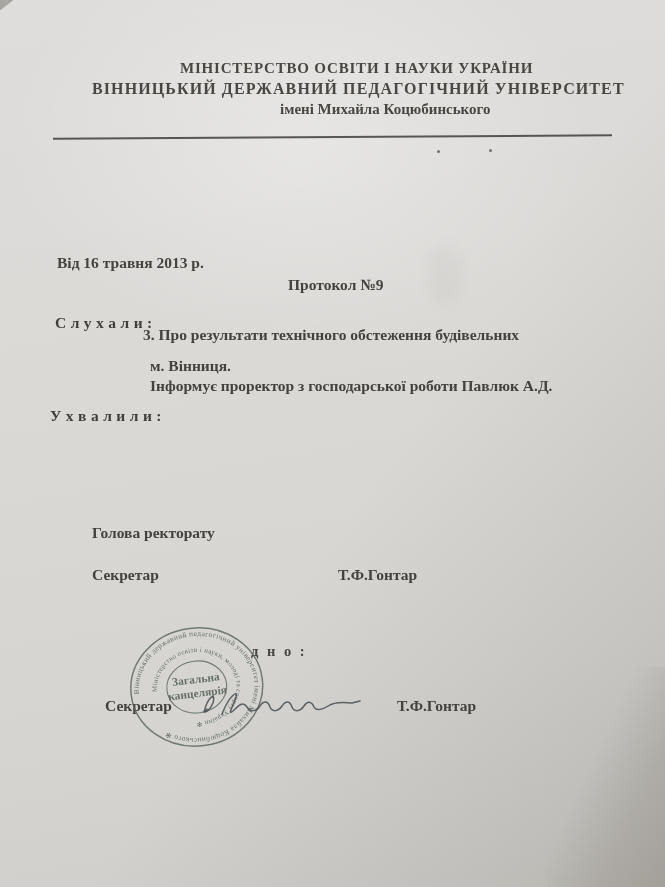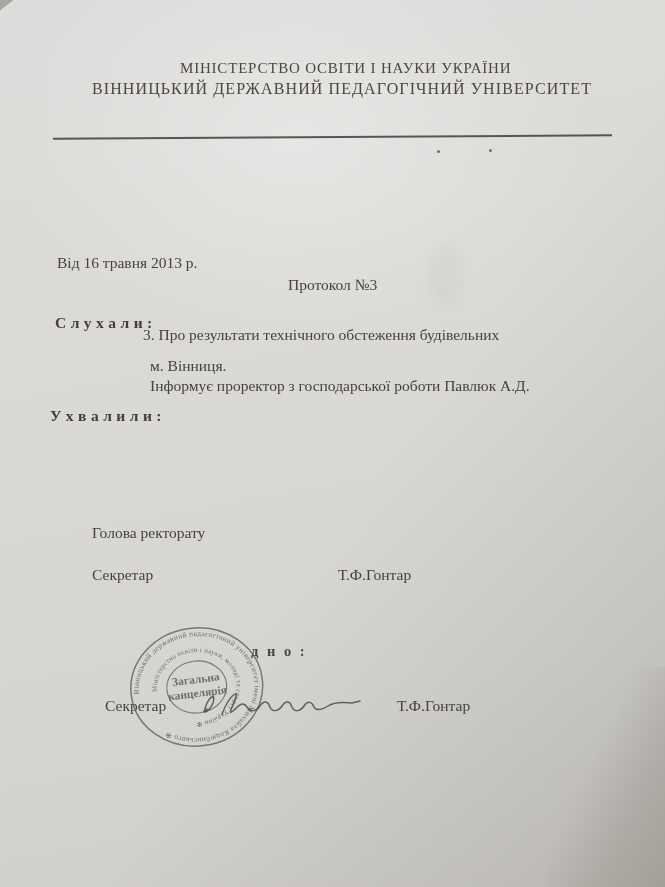--- a/index.html
+++ b/index.html
@@ -7,21 +7,21 @@
     position:relative;
     width:665px;height:887px;
     overflow:hidden;
     font-family:"Liberation Serif","DejaVu Serif",serif;
     color:#46433f;
     background:
       radial-gradient(ellipse 420px 300px at 45% 16%, rgba(255,255,255,0.30), rgba(255,255,255,0) 70%),
       linear-gradient(125deg, rgba(0,0,0,0) 55%, rgba(60,55,45,0.10) 85%, rgba(60,55,45,0.16) 100%),
       linear-gradient(170deg,#dedddb 0%,#dad9d6 40%,#d5d4d1 75%,#cfcdc9 100%);
   }
-  .abs{position:absolute;white-space:nowrap;}
+  .abs{position:absolute;white-space:nowrap;font-weight:bold;}
   .corner-speck{
     position:absolute;left:-6px;top:-5px;width:26px;height:18px;
     background:#7d796f;opacity:.55;filter:blur(2px);
     clip-path:polygon(0 0,100% 0,10% 100%);
   }
   .edge-shade{
     position:absolute;right:0;bottom:0;width:120px;height:220px;
     background:linear-gradient(115deg, rgba(0,0,0,0) 40%, rgba(70,62,50,0.12) 70%, rgba(70,62,50,0.18) 100%);
   }
   .ghost-smudge{
@@ -49,26 +49,27 @@
 </head>
 <body>
 
 <div class="photo">
 
   <div class="corner-speck"></div>
   <div class="ghost-smudge"></div>
 
   <div class="abs hdr1">МІНІСТЕРСТВО ОСВІТИ І НАУКИ УКРАЇНИ</div>
   <div class="abs hdr2">ВІННИЦЬКИЙ ДЕРЖАВНИЙ ПЕДАГОГІЧНИЙ УНІВЕРСИТЕТ</div>
+  <div class="abs hdr3">імені Михайла Коцюбинського</div>
   <div class="rule"></div>
   <div class="dot" style="left:437px;top:150px;"></div>
   <div class="dot" style="left:489px;top:149px;"></div>
 
   <div class="abs dateline">Від 16 травня 2013 р.</div>
-  <div class="abs protocol">Протокол №3</div>
+  <div class="abs protocol">Протокол №9</div>
 
   <div class="abs lbl" style="left:55px;top:314px;">С л у х а л и :</div>
   <div class="abs body-line" style="left:143px;top:326px;">3. Про результати технічного обстеження будівельних</div>
   <div class="abs body-line" style="left:150px;top:357px;">м. Вінниця.</div>
   <div class="abs body-line" style="left:150px;top:377px;">Інформує проректор з господарської роботи Павлюк А.Д.</div>
 
   <div class="abs lbl" style="left:50px;top:407px;">У х в а л и л и :</div>
 
   <div class="abs sig" style="left:92px;top:524px;">Голова ректорату</div>
   <div class="abs sig" style="left:92px;top:566px;">Секретар</div>

